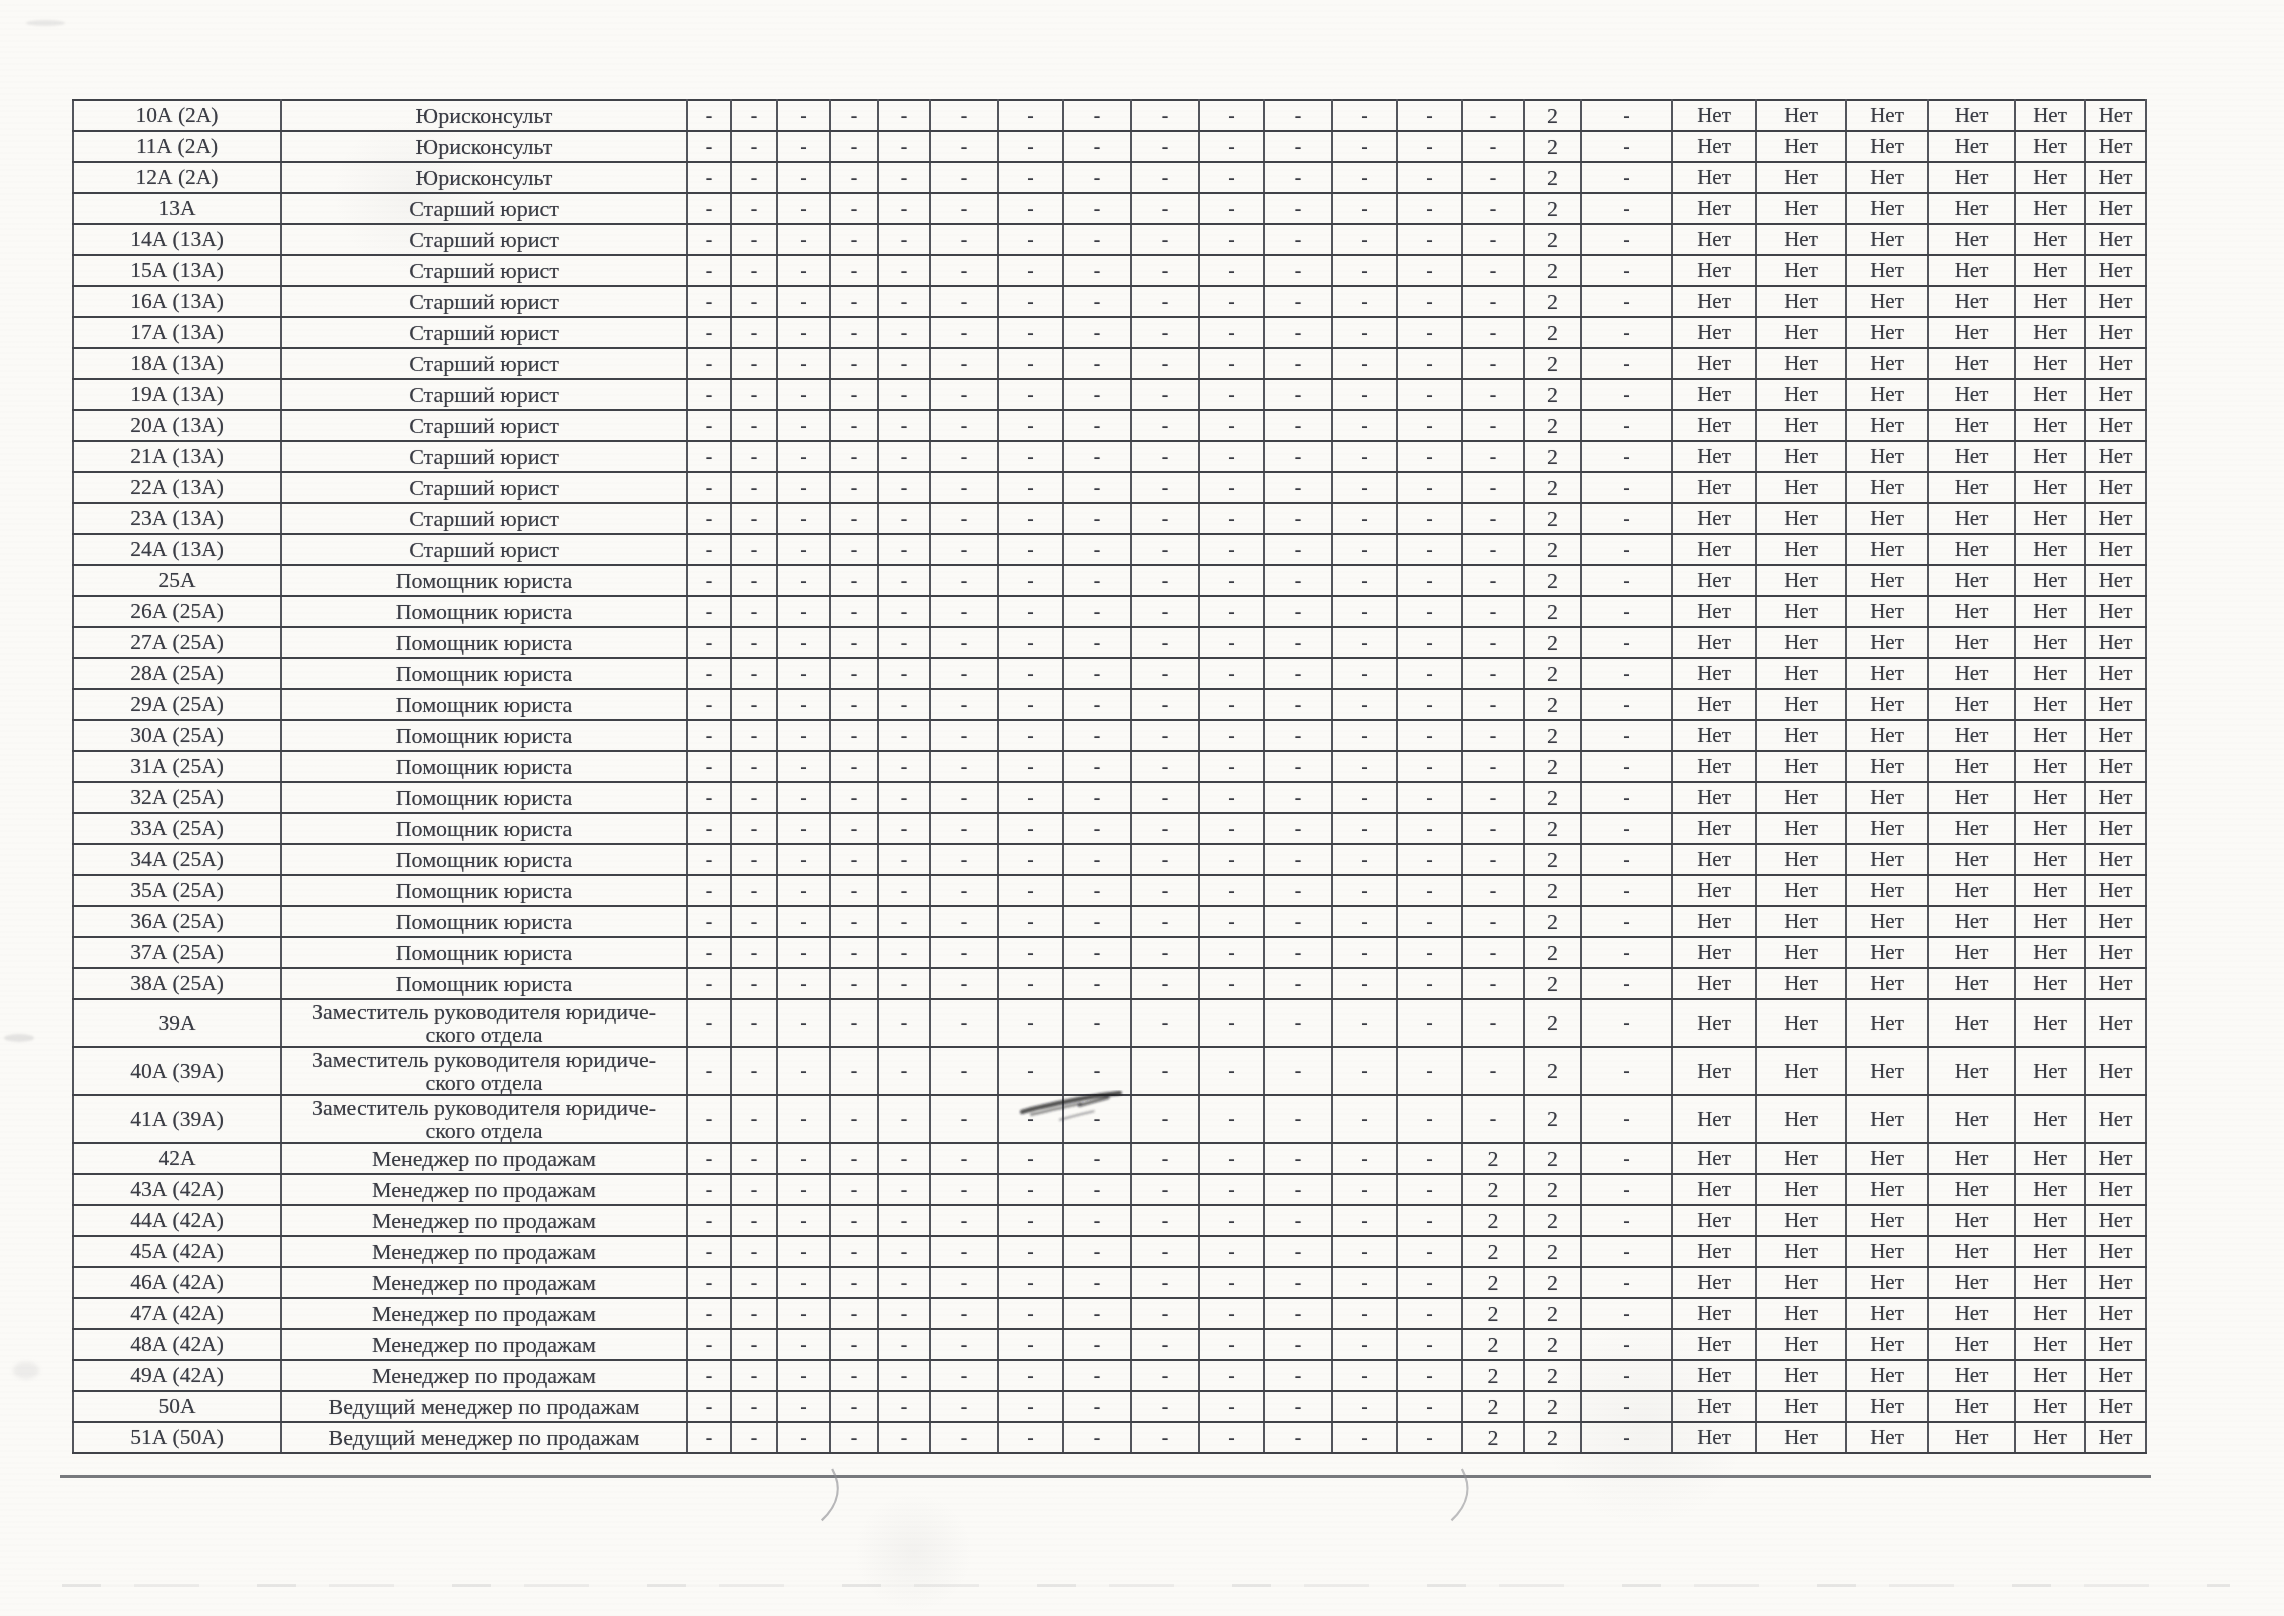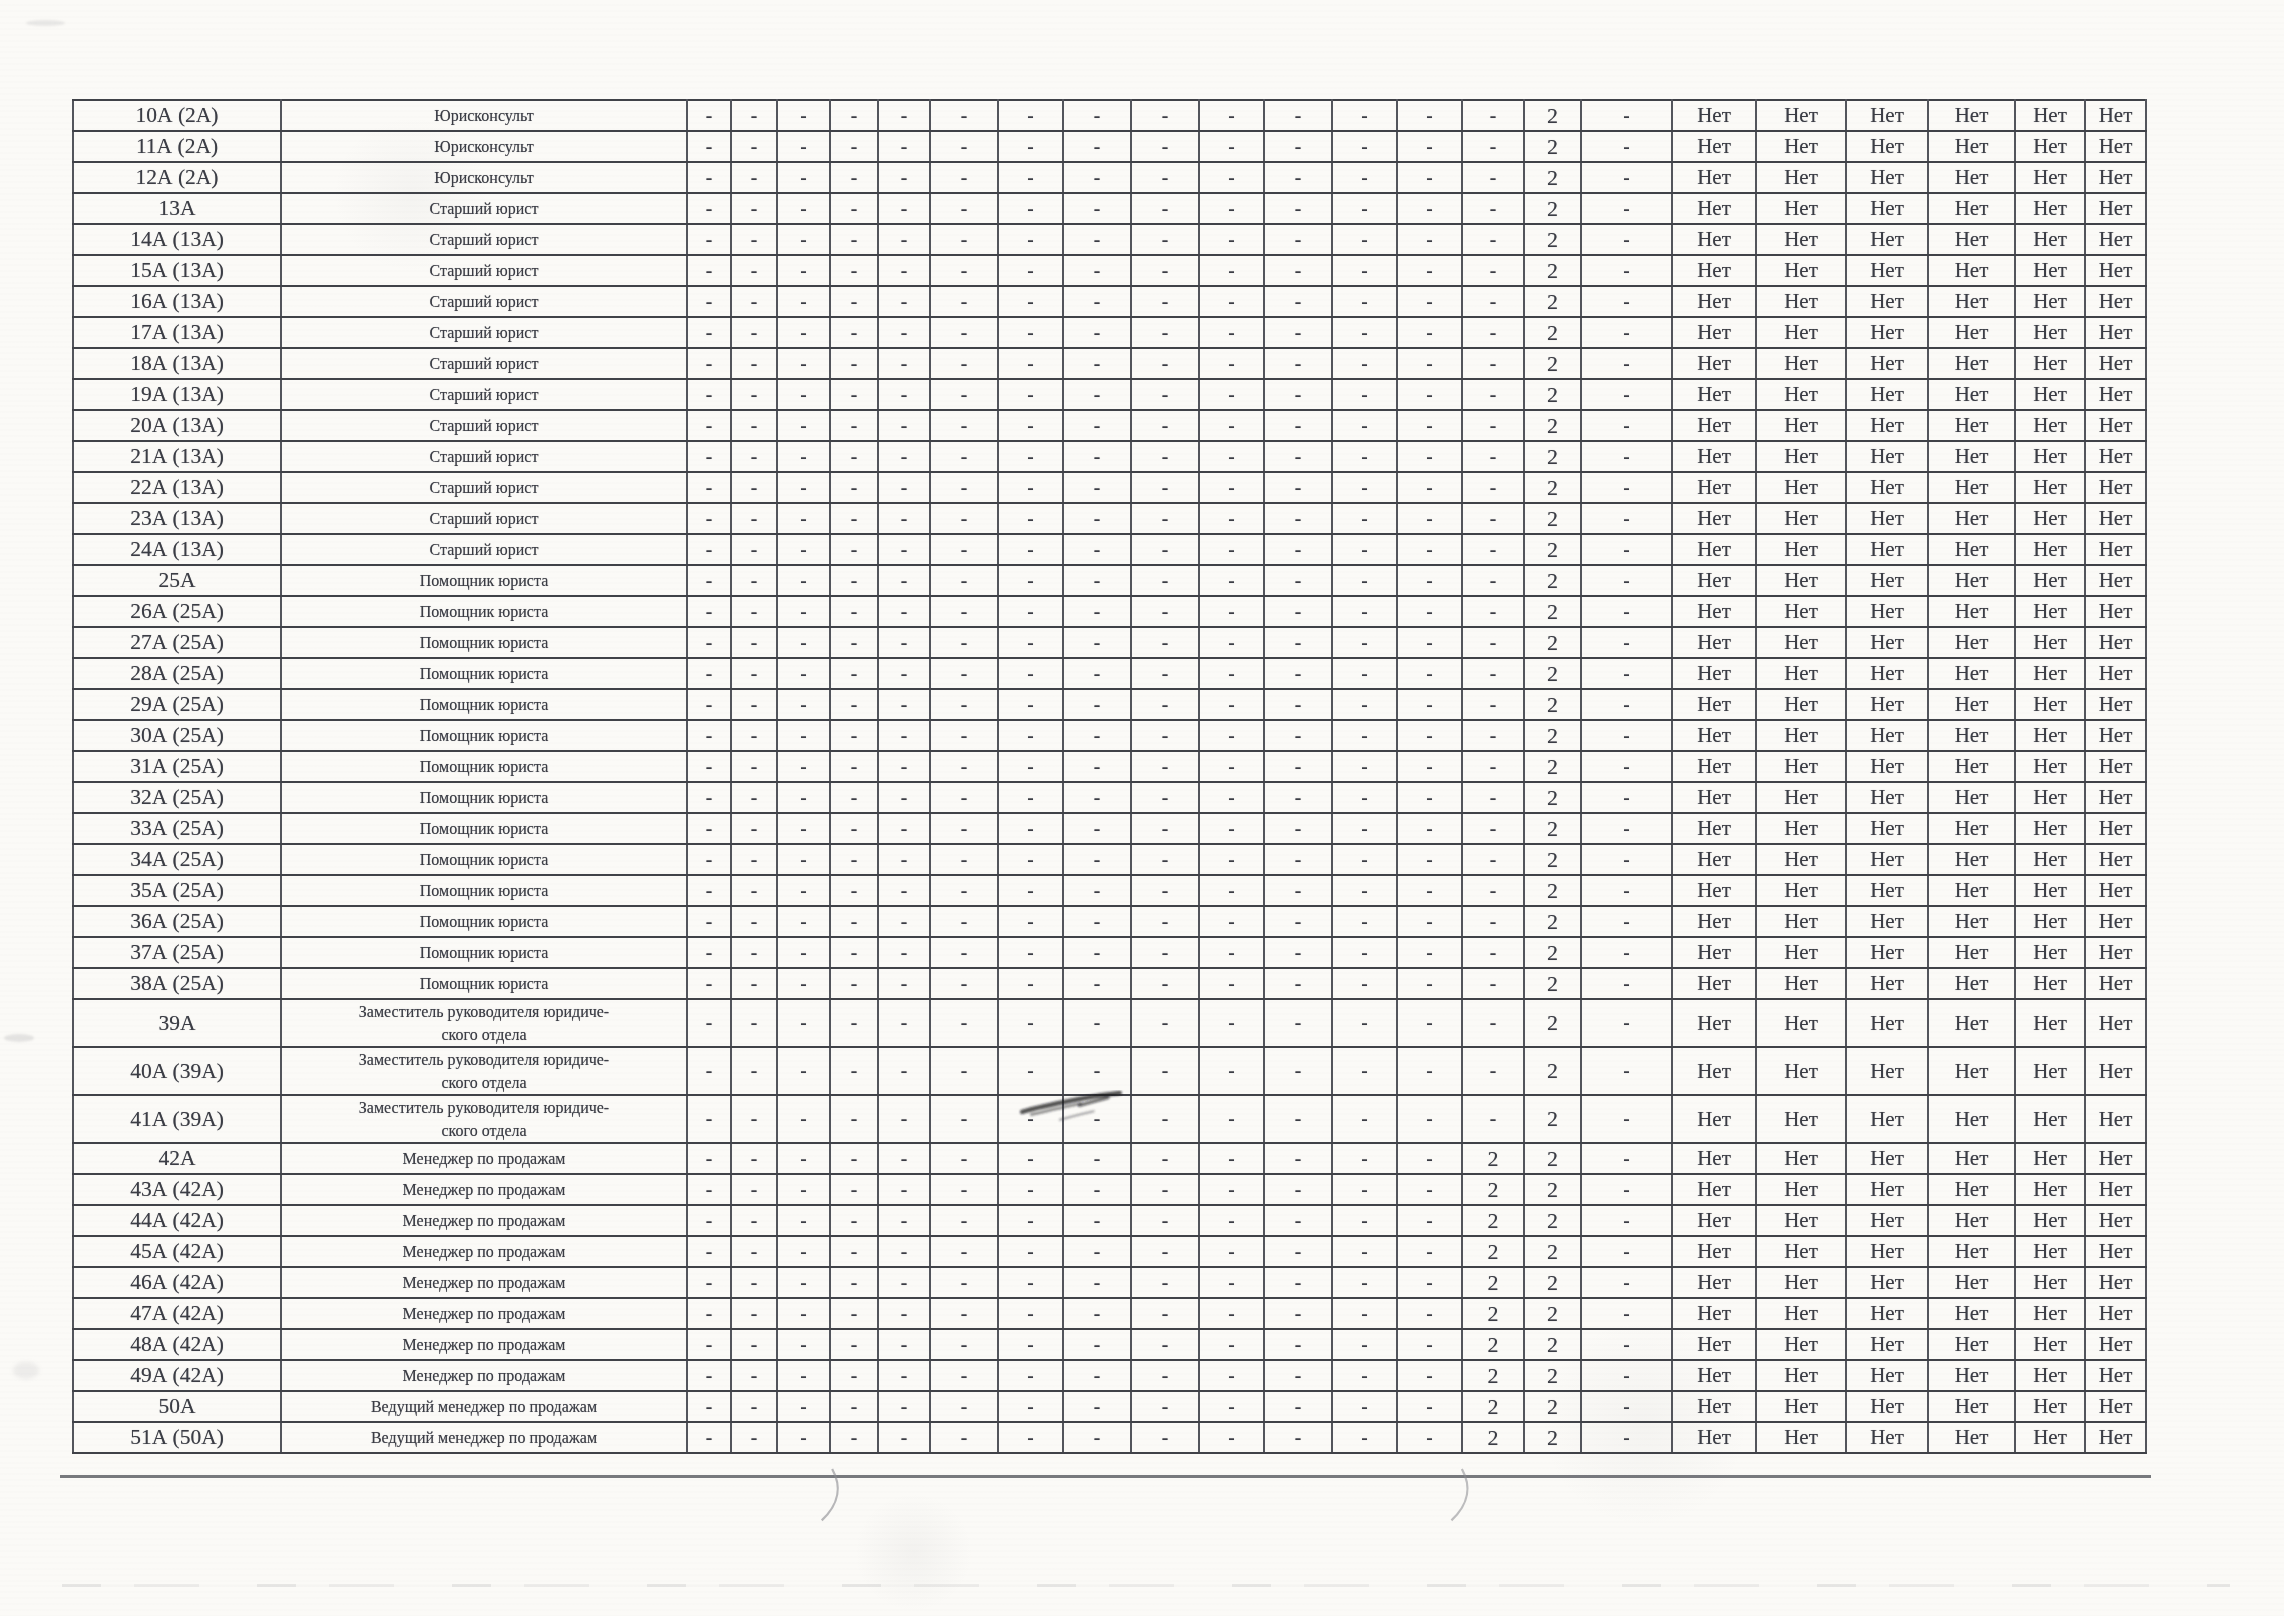--- a/index.html
+++ b/index.html
@@ -36,21 +36,21 @@
     vertical-align:middle;
     color:#3b3d45;
     text-shadow:0 0 0.7px rgba(59,61,69,0.55);
     overflow:hidden;
     white-space:nowrap;
   }
   table.staffing{border:2.6px solid #3d3f45;font-family:Liberation Serif, serif;}
   table.staffing tr{height:31px;}
   table.staffing tr.tall{height:39px;}
   td[data-name="position-code-cell"]{font-size:21.5px;}
-  td[data-name="job-title-cell"]{font-size:16px;}
+  td[data-name="job-title-cell"]{font-size:22px;}
   td[data-name="job-title-cell"] .tline{display:block;line-height:23px;}
   td[data-name="dash-cell"]{font-size:19.5px;font-weight:700;color:#43454c;}
   td[data-name="count-cell"]{font-size:22px;}
   td[data-name="no-cell"]{font-size:21px;}
   .bottom-double-line{
     position:absolute;left:60px;top:1475px;width:2091px;height:2.6px;
     background:#4c4e55;opacity:0.75;filter:blur(0.4px);
   }
   .ink-smudge{position:absolute;left:1017px;top:1087px;pointer-events:none;}
   .pen-mark-1{position:absolute;left:802px;top:1467px;pointer-events:none;}

